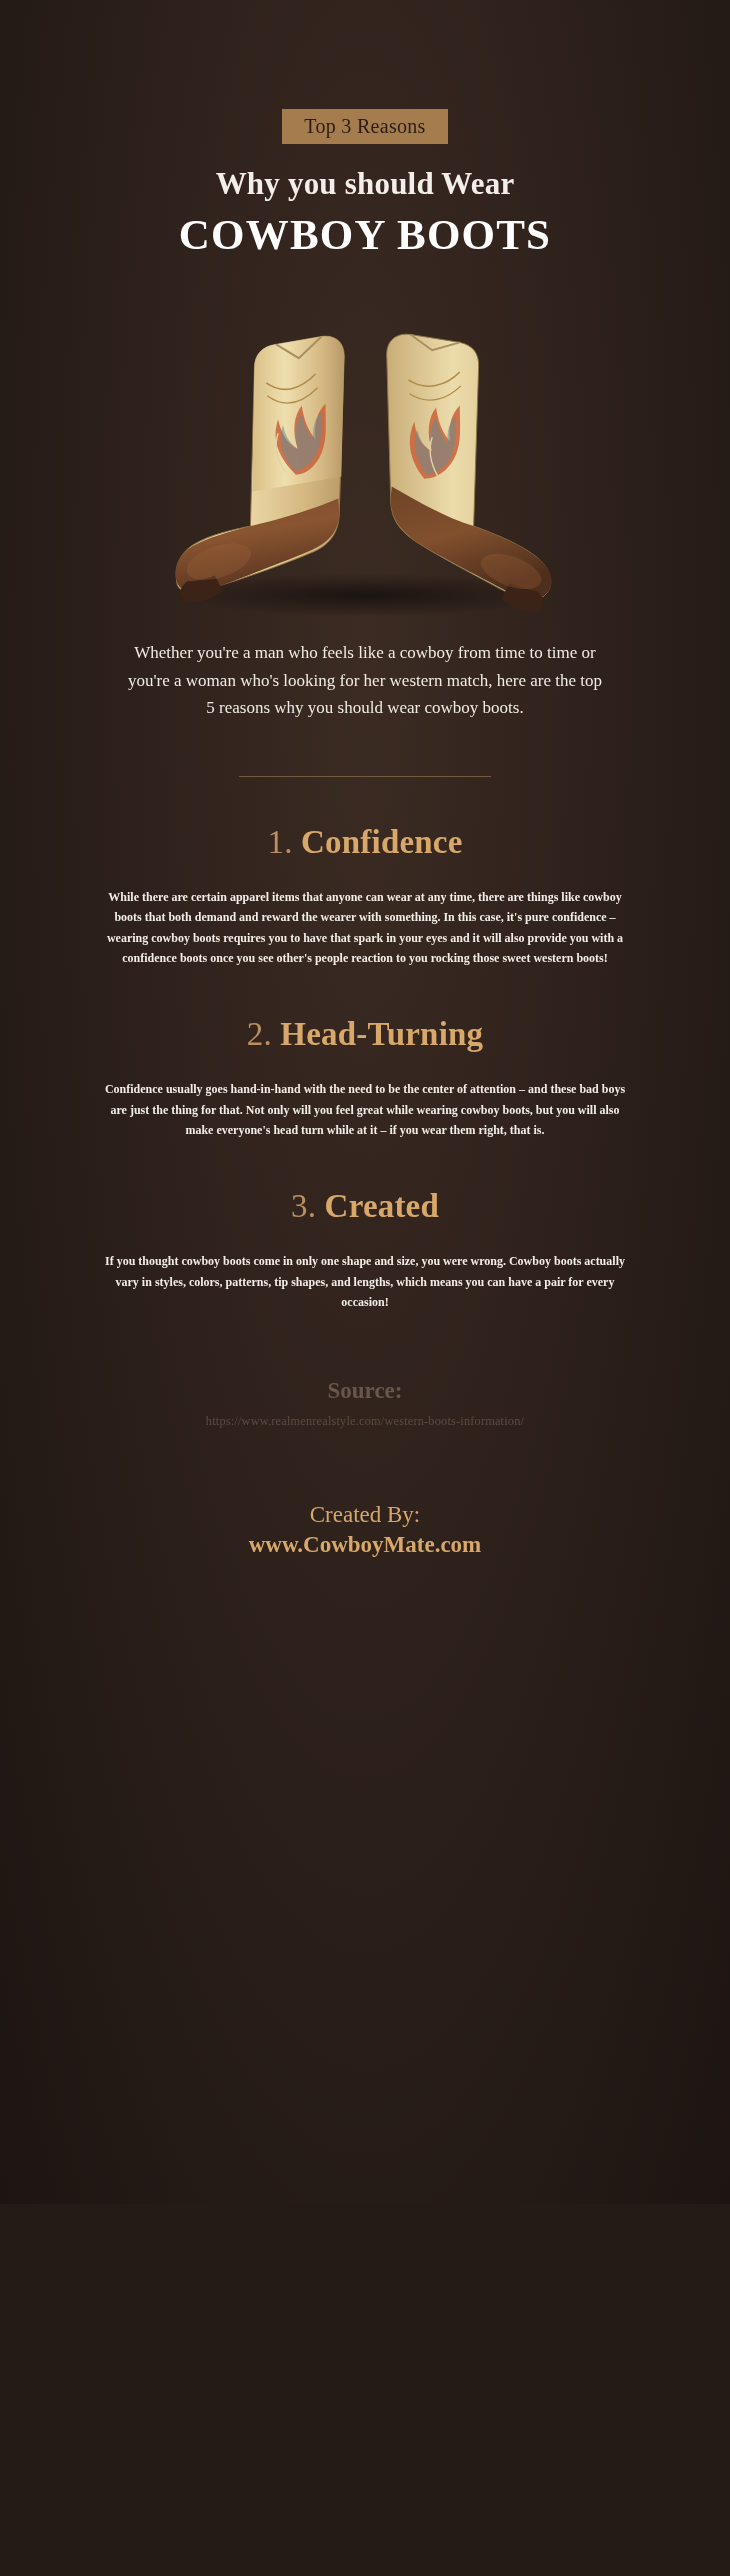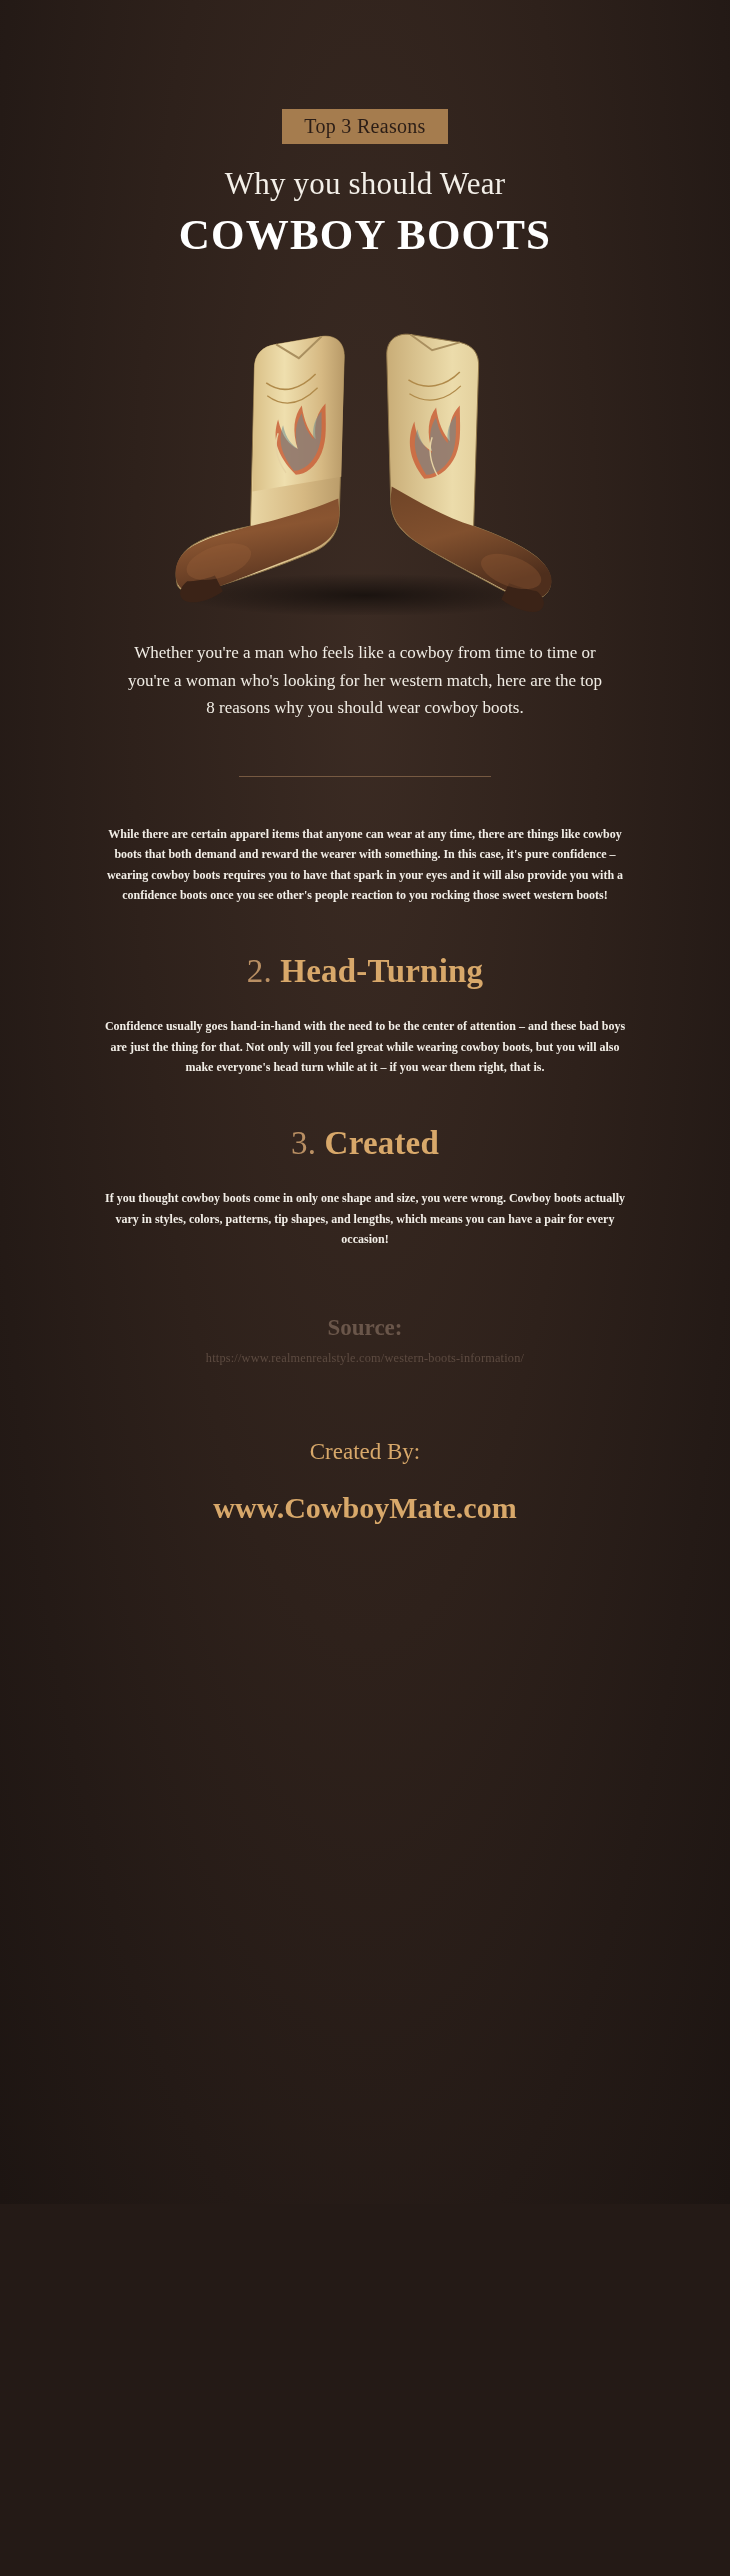--- a/index.html
+++ b/index.html
@@ -37,21 +37,21 @@
     font-family: "Liberation Serif", serif;
     font-size: 20px;
     letter-spacing: 0.3px;
     padding: 7px 22px 8px 22px;
     line-height: 1;
   }
   .title-1 {
     margin: 22px 0 0 0;
     color: #f3efe8;
     font-size: 31px;
-    font-weight: normal;
+    font-weight: bold;
     letter-spacing: 0.2px;
   }
   .title-2 {
     margin: 8px 0 0 0;
     color: #ffffff;
     font-size: 43px;
     font-weight: bold;
     letter-spacing: 1.2px;
   }
 
@@ -132,23 +132,22 @@
   .created {
     margin-top: 69px;
     color: #d8a86a;
     font-size: 23px;
     font-weight: normal;
     line-height: 1.5;
     text-align: center;
   }
   .site {
     color: #d8a86a;
-    font-size: 30px;
-    font-weight: bold;
-    margin-top: 22px;
+    font-size: 23px;
+    font-weight: bold;
   }
 </style>
 </head>
 <body>
 
 <div class="page">
   <div class="inner">
 
     <div>
       <div class="badge">Top 3 Reasons</div>
@@ -220,25 +219,29 @@
           <path d="M314 190 C306 176 304 162 308 150" fill="none" stroke="#e6d3a4" stroke-width="1.4"></path>
 
           <path d="M350 240 C372 248 396 258 412 270 C430 283 433 298 424 308 C414 319 392 311 374 301 C348 287 310 268 292 256 C274 243 266 231 266 212 L267 200 C292 214 322 232 350 240 Z" fill="url(#footG2)"></path>
 
           <path d="M414 306 C422 312 424 322 416 326 C406 330 388 322 378 314 L386 298 C396 302 406 305 414 306 Z" fill="#3b2317"></path>
           <ellipse cx="388" cy="286" rx="32" ry="15" fill="#9a6138" opacity="0.32" transform="rotate(20 388 286)"></ellipse>
         </g>
       </svg>
     </div>
 
-    <p class="intro">Whether you're a man who feels like a cowboy from time to time or you're a woman who's looking for her western match, here are the top 8 reasons why you should wear cowboy boots.</p>
+    <p class="intro">Whether you're a man who feels like a cowboy from time to time or you're a woman who's looking for her western match, here are the top 5 reasons why you should wear cowboy boots.</p>
 
     <div class="divider"></div>
 
     <div class="section">
+      <div class="section-head">
+        <span class="num">1.</span>
+        <span>Confidence</span>
+      </div>
       <p class="section-body">While there are certain apparel items that anyone can wear at any time, there are things like cowboy boots that both demand and reward the wearer with something. In this case, it's pure confidence – wearing cowboy boots requires you to have that spark in your eyes and it will also provide you with a confidence boots once you see other's people reaction to you rocking those sweet western boots!</p>
     </div>
 
     <div class="section">
       <div class="section-head">
         <span class="num">2.</span>
         <span>Head-Turning</span>
       </div>
       <p class="section-body">Confidence usually goes hand-in-hand with the need to be the center of attention – and these bad boys are just the thing for that. Not only will you feel great while wearing cowboy boots, but you will also make everyone's head turn while at it – if you wear them right, that is.</p>
     </div>

